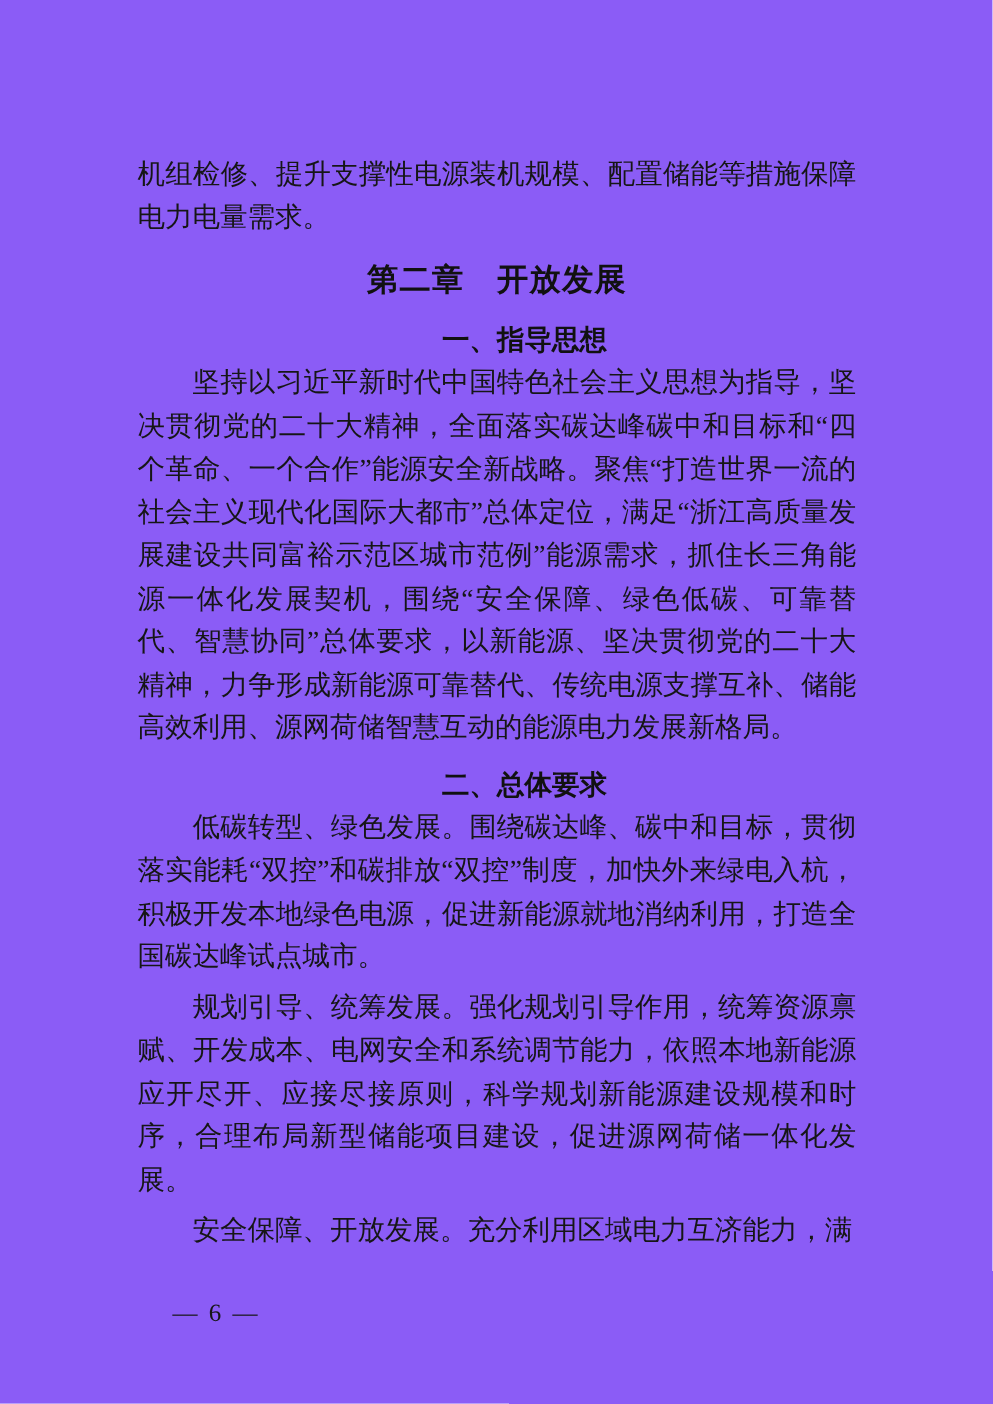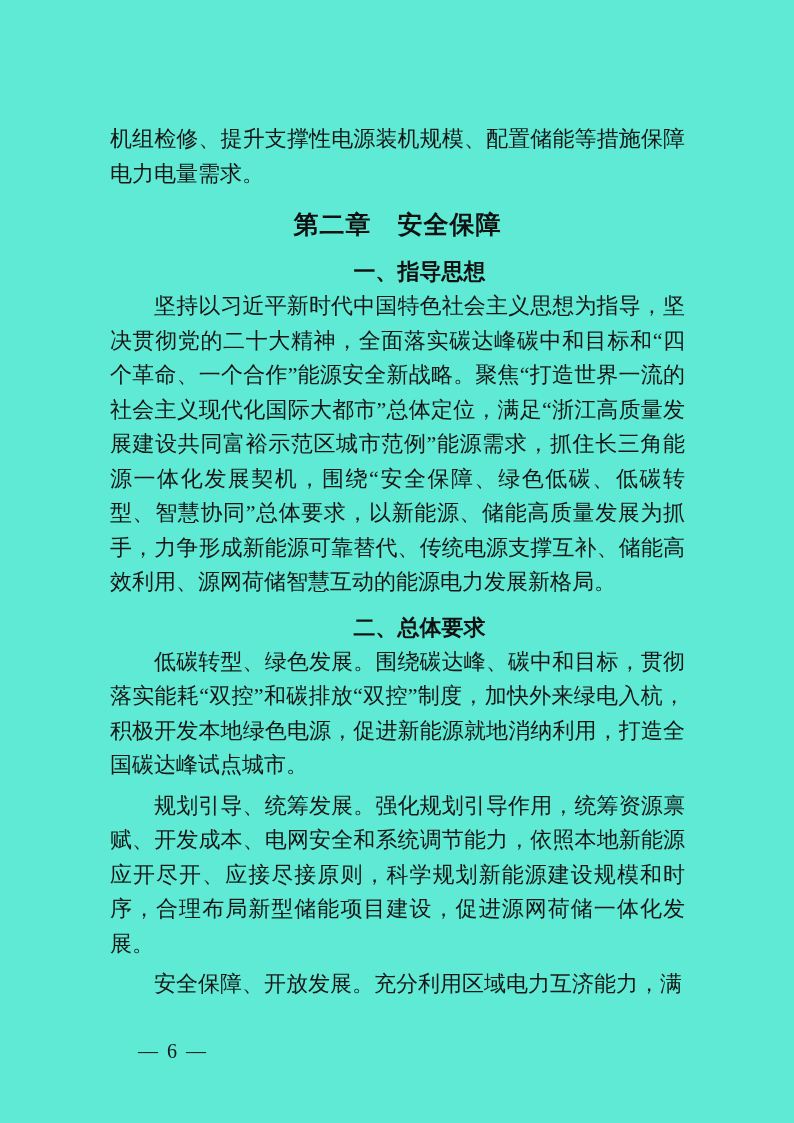--- a/index.html
+++ b/index.html
@@ -4,21 +4,21 @@
 <style>
   html, body {
     margin: 0;
     padding: 0;
     background: #ffffff;
   }
   .page {
     position: relative;
     width: 794px;
     height: 1123px;
-    background: #5eead4;
+    background: #8b5cf6;
     overflow: hidden;
     color: #161616;
   }
   .content {
     position: absolute;
     left: 110px;
     top: 122px;
     width: 575px;
   }
   .body-text {
@@ -62,25 +62,25 @@
   }
 </style>
 </head>
 <body>
 
 <div class="page">
   <div class="content">
 
     <p class="body-text no-indent">机组检修、提升支撑性电源装机规模、配置储能等措施保障电力电量需求。</p>
 
-    <h1 class="chapter-title">第二章　安全保障</h1>
+    <h1 class="chapter-title">第二章　开放发展</h1>
 
     <h2 class="section-heading">一、指导思想</h2>
 
-    <p class="body-text indent">坚持以习近平新时代中国特色社会主义思想为指导，坚决贯彻党的二十大精神，全面落实碳达峰碳中和目标和“四个革命、一个合作”能源安全新战略。聚焦“打造世界一流的社会主义现代化国际大都市”总体定位，满足“浙江高质量发展建设共同富裕示范区城市范例”能源需求，抓住长三角能源一体化发展契机，围绕“安全保障、绿色低碳、低碳转型、智慧协同”总体要求，以新能源、储能高质量发展为抓手，力争形成新能源可靠替代、传统电源支撑互补、储能高效利用、源网荷储智慧互动的能源电力发展新格局。</p>
+    <p class="body-text indent">坚持以习近平新时代中国特色社会主义思想为指导，坚决贯彻党的二十大精神，全面落实碳达峰碳中和目标和“四个革命、一个合作”能源安全新战略。聚焦“打造世界一流的社会主义现代化国际大都市”总体定位，满足“浙江高质量发展建设共同富裕示范区城市范例”能源需求，抓住长三角能源一体化发展契机，围绕“安全保障、绿色低碳、可靠替代、智慧协同”总体要求，以新能源、坚决贯彻党的二十大精神，力争形成新能源可靠替代、传统电源支撑互补、储能高效利用、源网荷储智慧互动的能源电力发展新格局。</p>
 
     <h2 class="section-heading">二、总体要求</h2>
 
     <p class="body-text indent">低碳转型、绿色发展。围绕碳达峰、碳中和目标，贯彻落实能耗“双控”和碳排放“双控”制度，加快外来绿电入杭，积极开发本地绿色电源，促进新能源就地消纳利用，打造全国碳达峰试点城市。</p>
 
     <p class="body-text indent">规划引导、统筹发展。强化规划引导作用，统筹资源禀赋、开发成本、电网安全和系统调节能力，依照本地新能源应开尽开、应接尽接原则，科学规划新能源建设规模和时序，合理布局新型储能项目建设，促进源网荷储一体化发展。</p>
 
     <p class="body-text indent">安全保障、开放发展。充分利用区域电力互济能力，满</p>
 
   </div>

